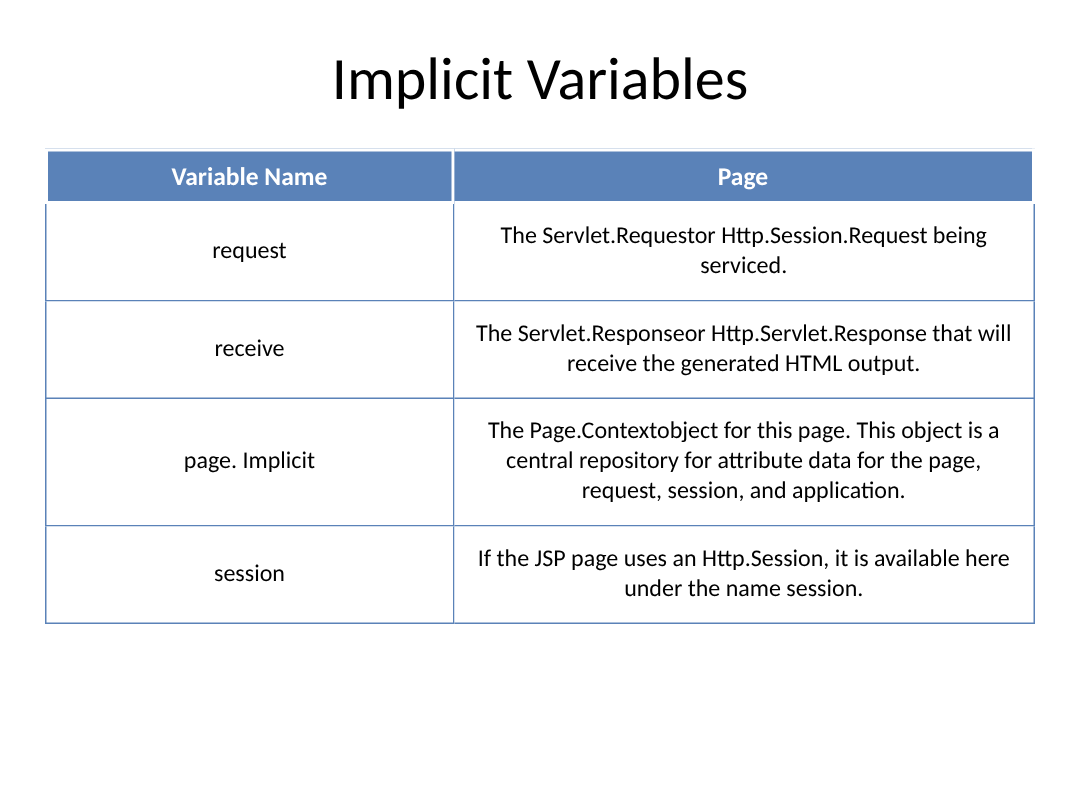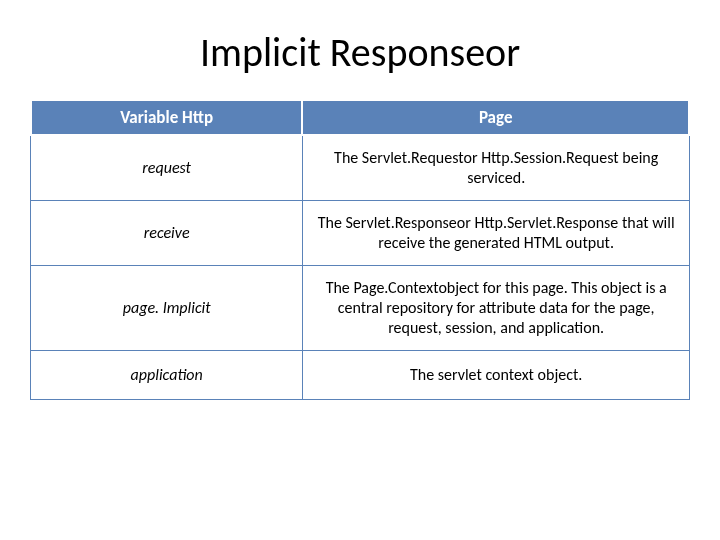--- a/index.html
+++ b/index.html
@@ -23,48 +23,48 @@
     background: #fff;
     font-size: 16px;
     line-height: 1.25;
     text-align: center;
     padding: 12px 14px;
     border-bottom: 1.5px solid #5a82b8;
     border-right: 1.5px solid #5a82b8;
     vertical-align: middle;
   }
   .tbl td:first-child { border-left: 1.5px solid #5a82b8; }
-  .tbl td.namecol { width: 284px; padding-top: 14px; padding-bottom: 14px; font-style: italic; }
+  .tbl td.namecol { width: 284px; padding-top: 14px; padding-bottom: 14px; }
   .tbl td.valcol { width: 400px; }
 </style>
 </head>
 <body>
 
 <div class="slide">
-  <h1 class="title">Implicit Responseor</h1>
+  <h1 class="title">Implicit Variables</h1>
 
   <table class="tbl">
     <thead>
       <tr>
-        <th><span>Variable Http</span></th>
+        <th><span>Variable Name</span></th>
         <th><span>Page</span></th>
       </tr>
     </thead>
     <tbody>
       <tr>
         <td class="namecol"><span>request</span></td>
         <td class="valcol"><span>The Servlet.Requestor Http.Session.Request being serviced.</span></td>
       </tr>
       <tr>
         <td class="namecol"><span>receive</span></td>
         <td class="valcol"><span>The Servlet.Responseor Http.Servlet.Response that will receive the generated HTML output.</span></td>
       </tr>
       <tr>
         <td class="namecol"><span>page. Implicit</span></td>
         <td class="valcol"><span>The Page.Contextobject for this page. This object is a central repository for attribute data for the page, request, session, and application.</span></td>
       </tr>
       <tr>
-        <td class="namecol"><span>application</span></td>
-        <td class="valcol"><span>The servlet context object.</span></td>
+        <td class="namecol"><span>session</span></td>
+        <td class="valcol"><span>If the JSP page uses an Http.Session, it is available here under the name session.</span></td>
       </tr>
     </tbody>
   </table>
 </div>
 
 </body></html>

